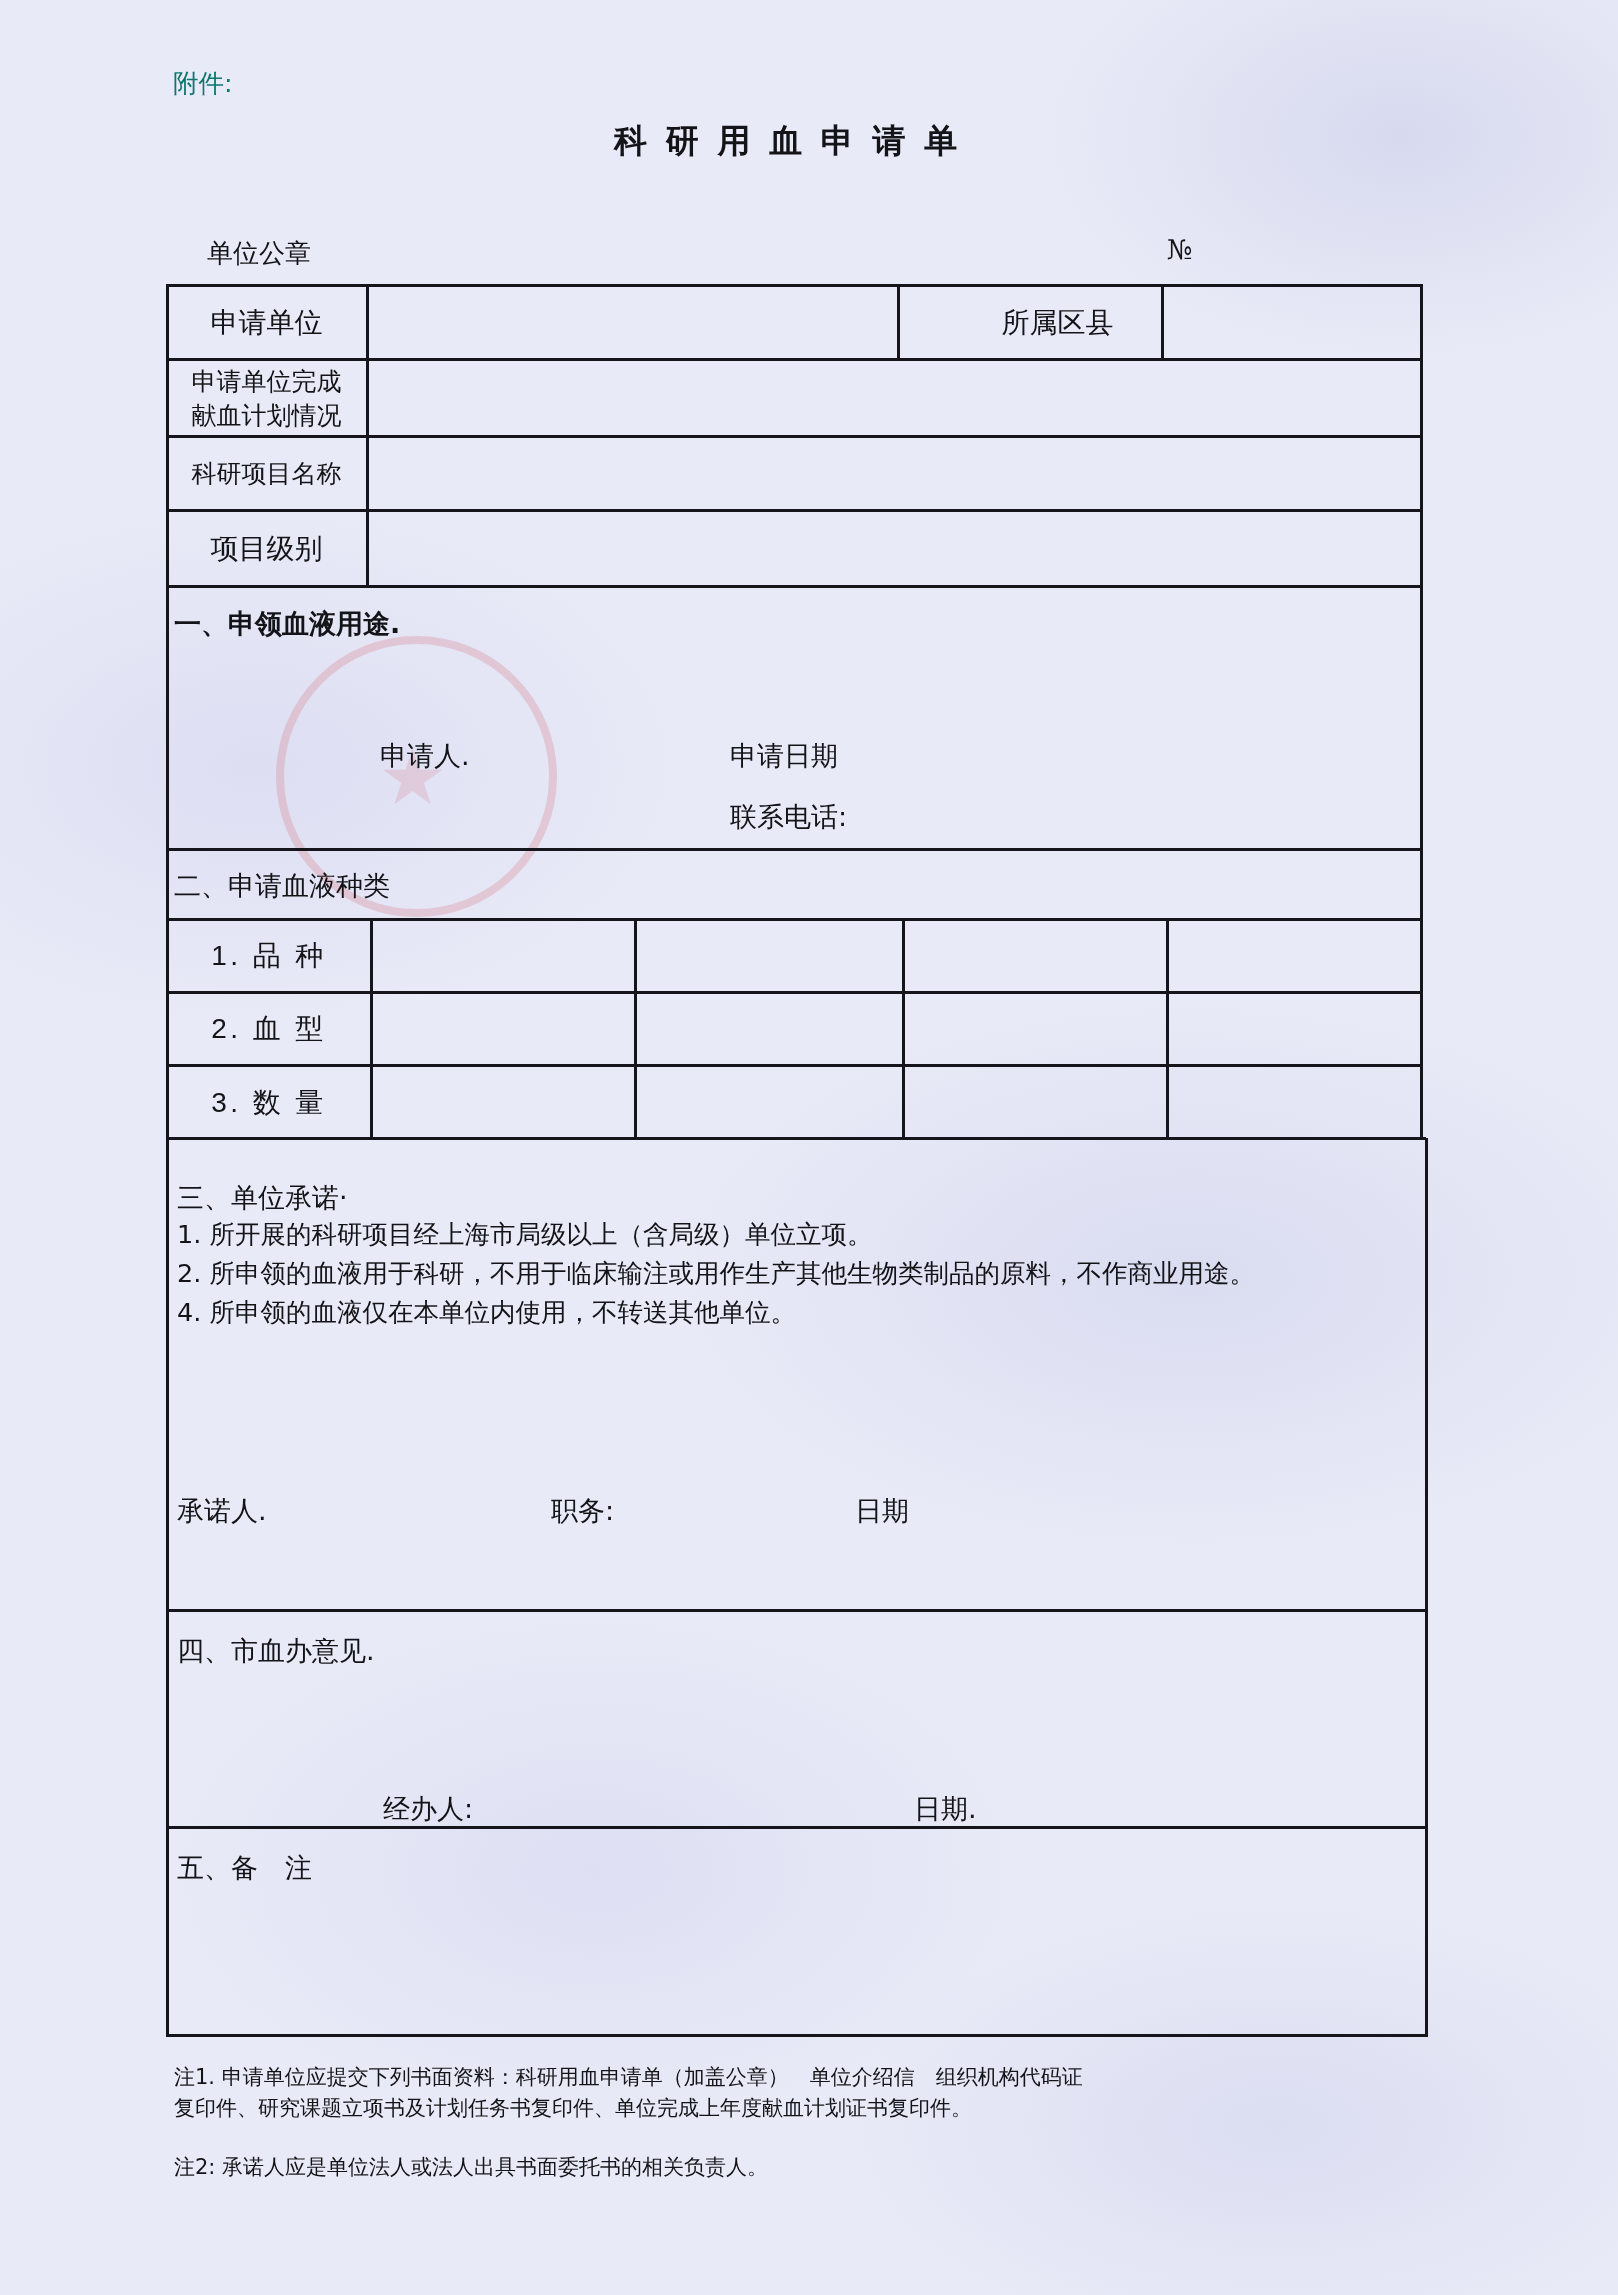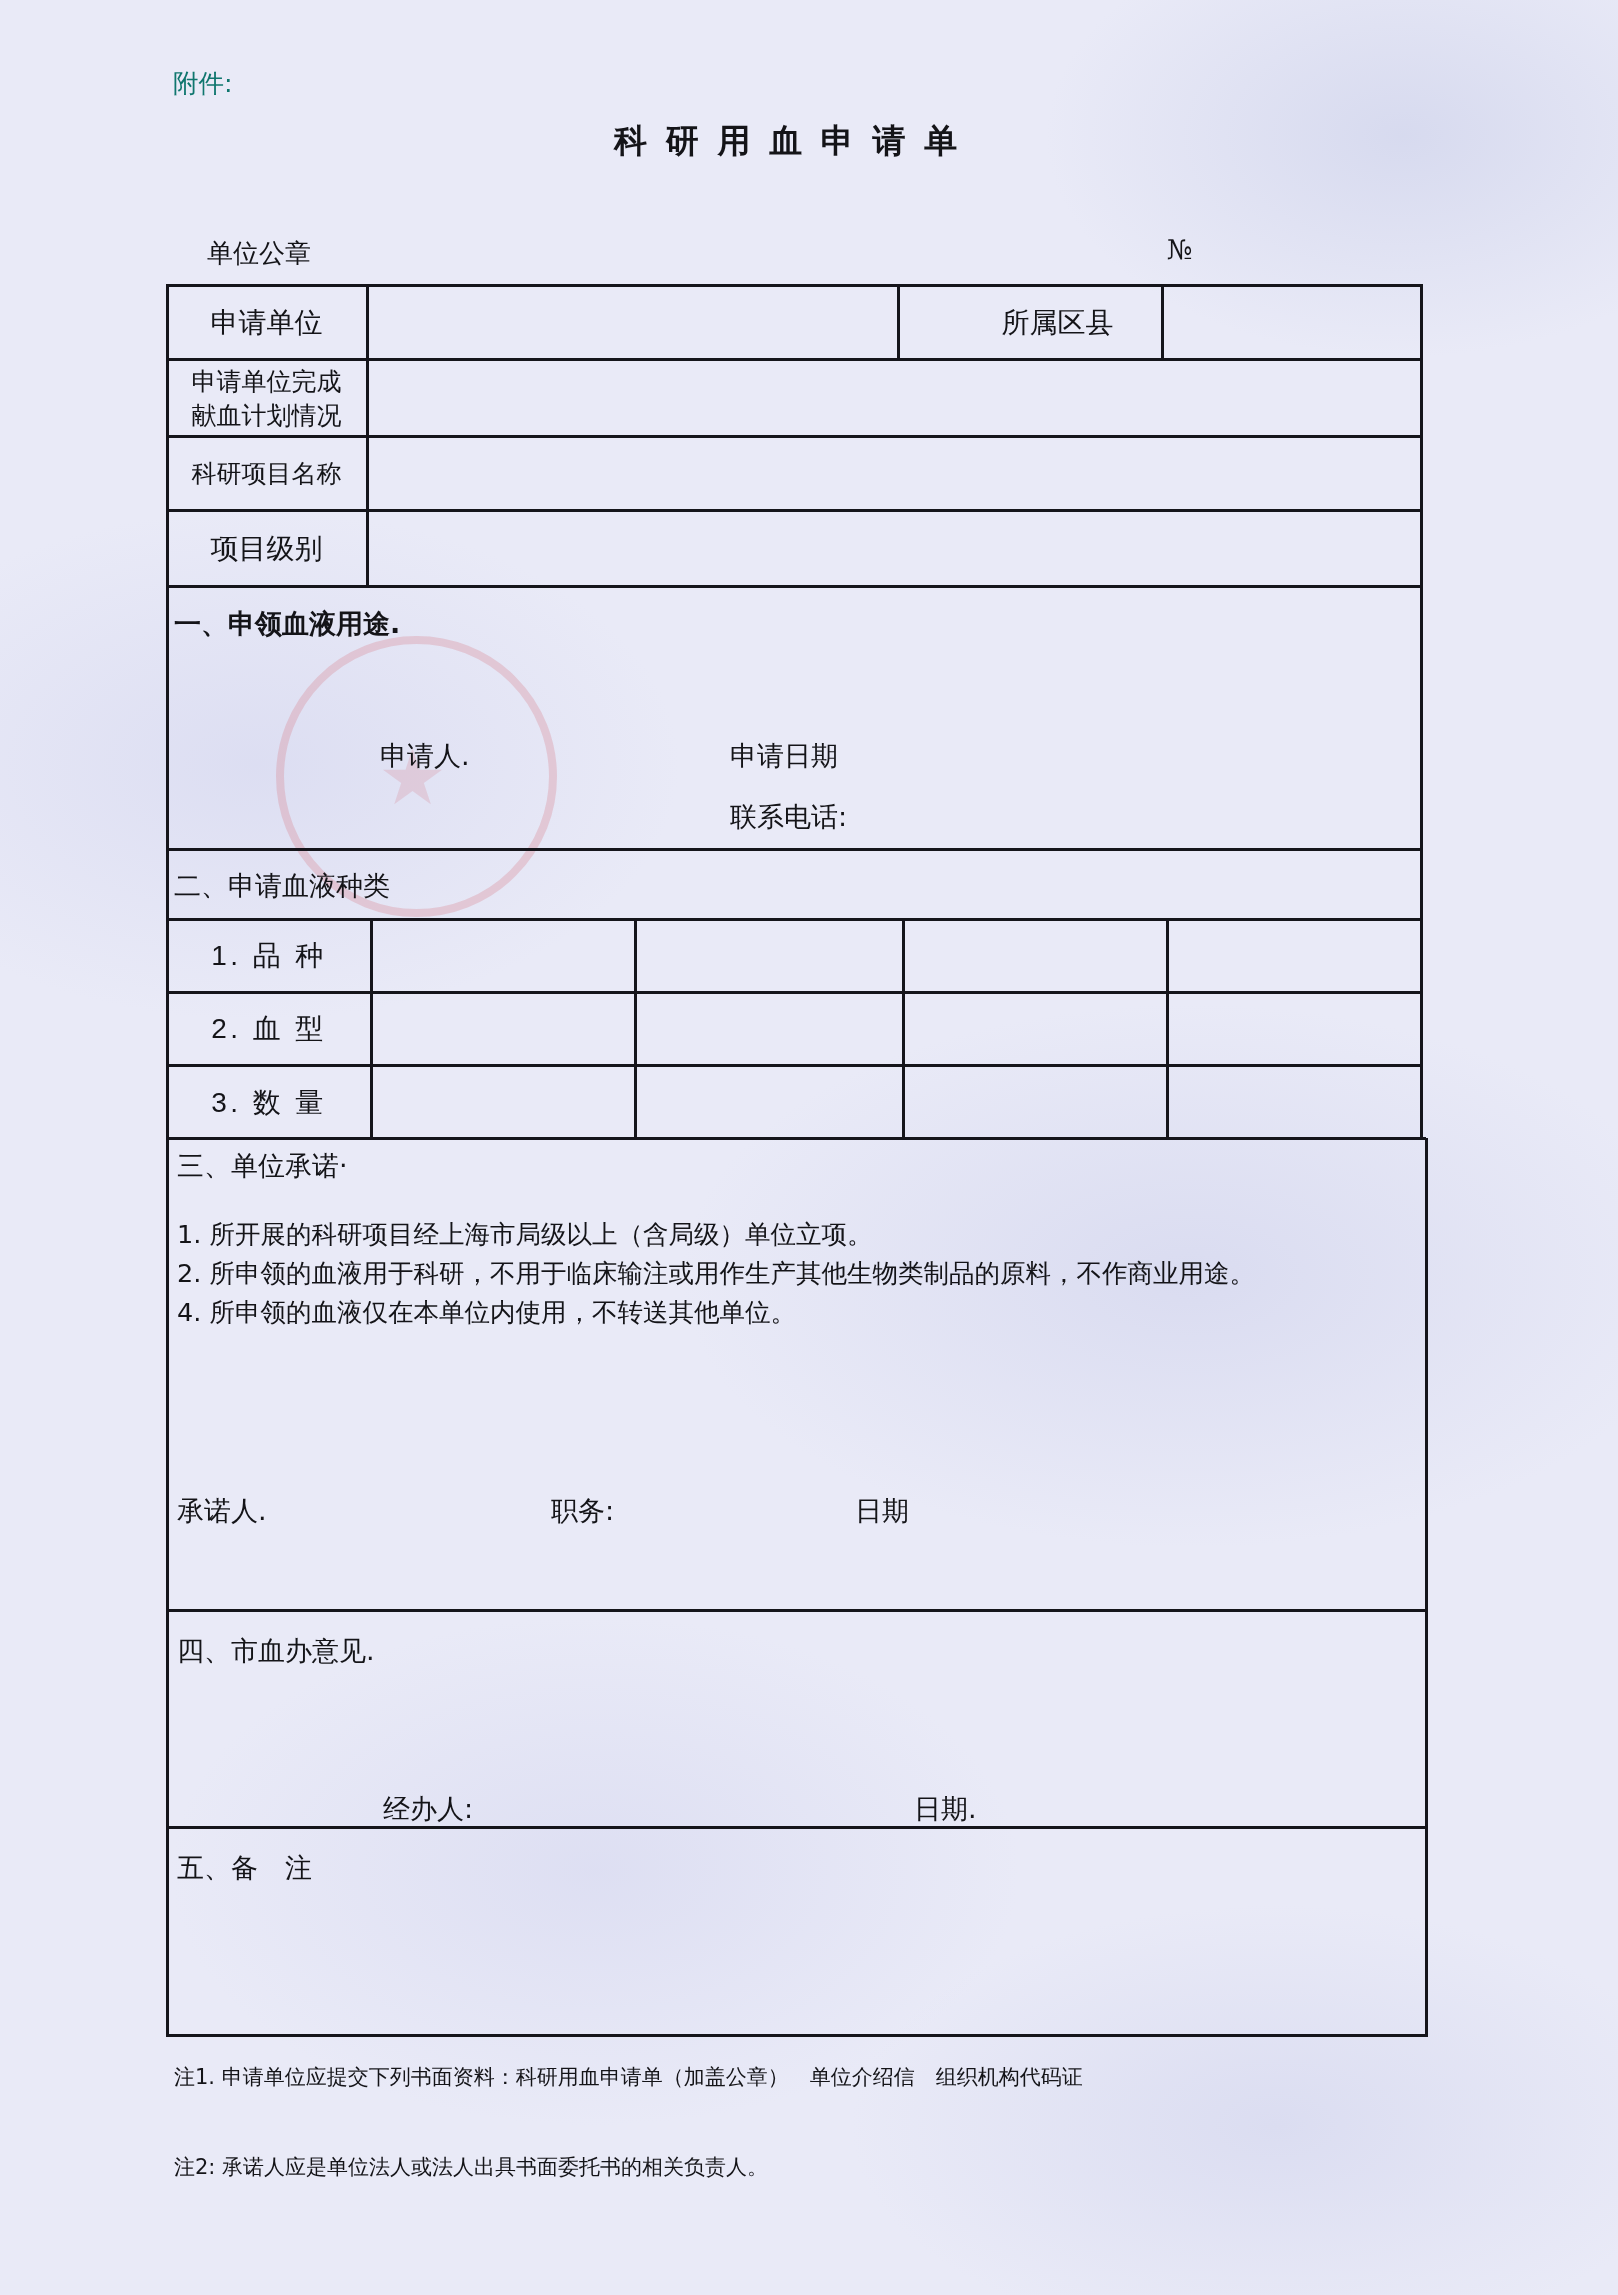--- a/index.html
+++ b/index.html
@@ -114,21 +114,21 @@
   <div class="field" style="left:1169px; top:993px; width:252px; height:71px;"></div>
 
   <div class="cell-label" style="left:168px; top:1067px; width:202px; height:71px; letter-spacing:3.4px;">3. 数 量</div>
   <div class="field" style="left:373px; top:1067px; width:261px; height:71px;"></div>
   <div class="field" style="left:636px; top:1067px; width:265px; height:71px;"></div>
   <div class="field" style="left:904px; top:1067px; width:262px; height:71px;"></div>
   <div class="field" style="left:1169px; top:1067px; width:252px; height:71px;"></div>
 </div>
 
 <div>
-  <div class="txt" style="left:177px; top:1148px;text-align:right;">三、单位承诺·</div>
+  <div class="txt" style="left:177px; top:1180px;text-align:right;">三、单位承诺·</div>
   <div class="para" style="left:177px; top:1215px; width:1233px;">
     <div>1. 所开展的科研项目经上海市局级以上（含局级）单位立项。</div>
     <div>2. 所申领的血液用于科研，不用于临床输注或用作生产其他生物类制品的原料，不作商业用途。</div>
     <div>4. 所申领的血液仅在本单位内使用，不转送其他单位。</div>
   </div>
   <div class="txt" style="left:177px; top:1493px;">承诺人.</div>
   <div class="txt" style="left:551px; top:1493px;">职务:</div>
   <div class="txt" style="left:855px; top:1493px;">日期</div>
   <div class="line-h" style="left:166px; top:1609px; width:1261px;"></div>
 </div>
@@ -142,16 +142,17 @@
 
 <div>
   <div class="txt" style="left:177px; top:1850px;">五、备　注</div>
   <div class="field" style="left:168px; top:1892px; width:1257px; height:140px;"></div>
   <div class="line-h" style="left:166px; top:2034px; width:1262px;"></div>
 </div>
 
 <div>
   <div class="note" style="left:174px; top:2062px; width:1259px;">
     <div>注1. 申请单位应提交下列书面资料：科研用血申请单（加盖公章）　单位介绍信　组织机构代码证</div>
+    <div>复印件、研究课题立项书及计划任务书复印件、单位完成上年度献血计划证书复印件。</div>
   </div>
   <div class="note" style="left:174px; top:2152px; width:1259px;">注2: 承诺人应是单位法人或法人出具书面委托书的相关负责人。</div>
 </div>
 
 
 </body></html>

